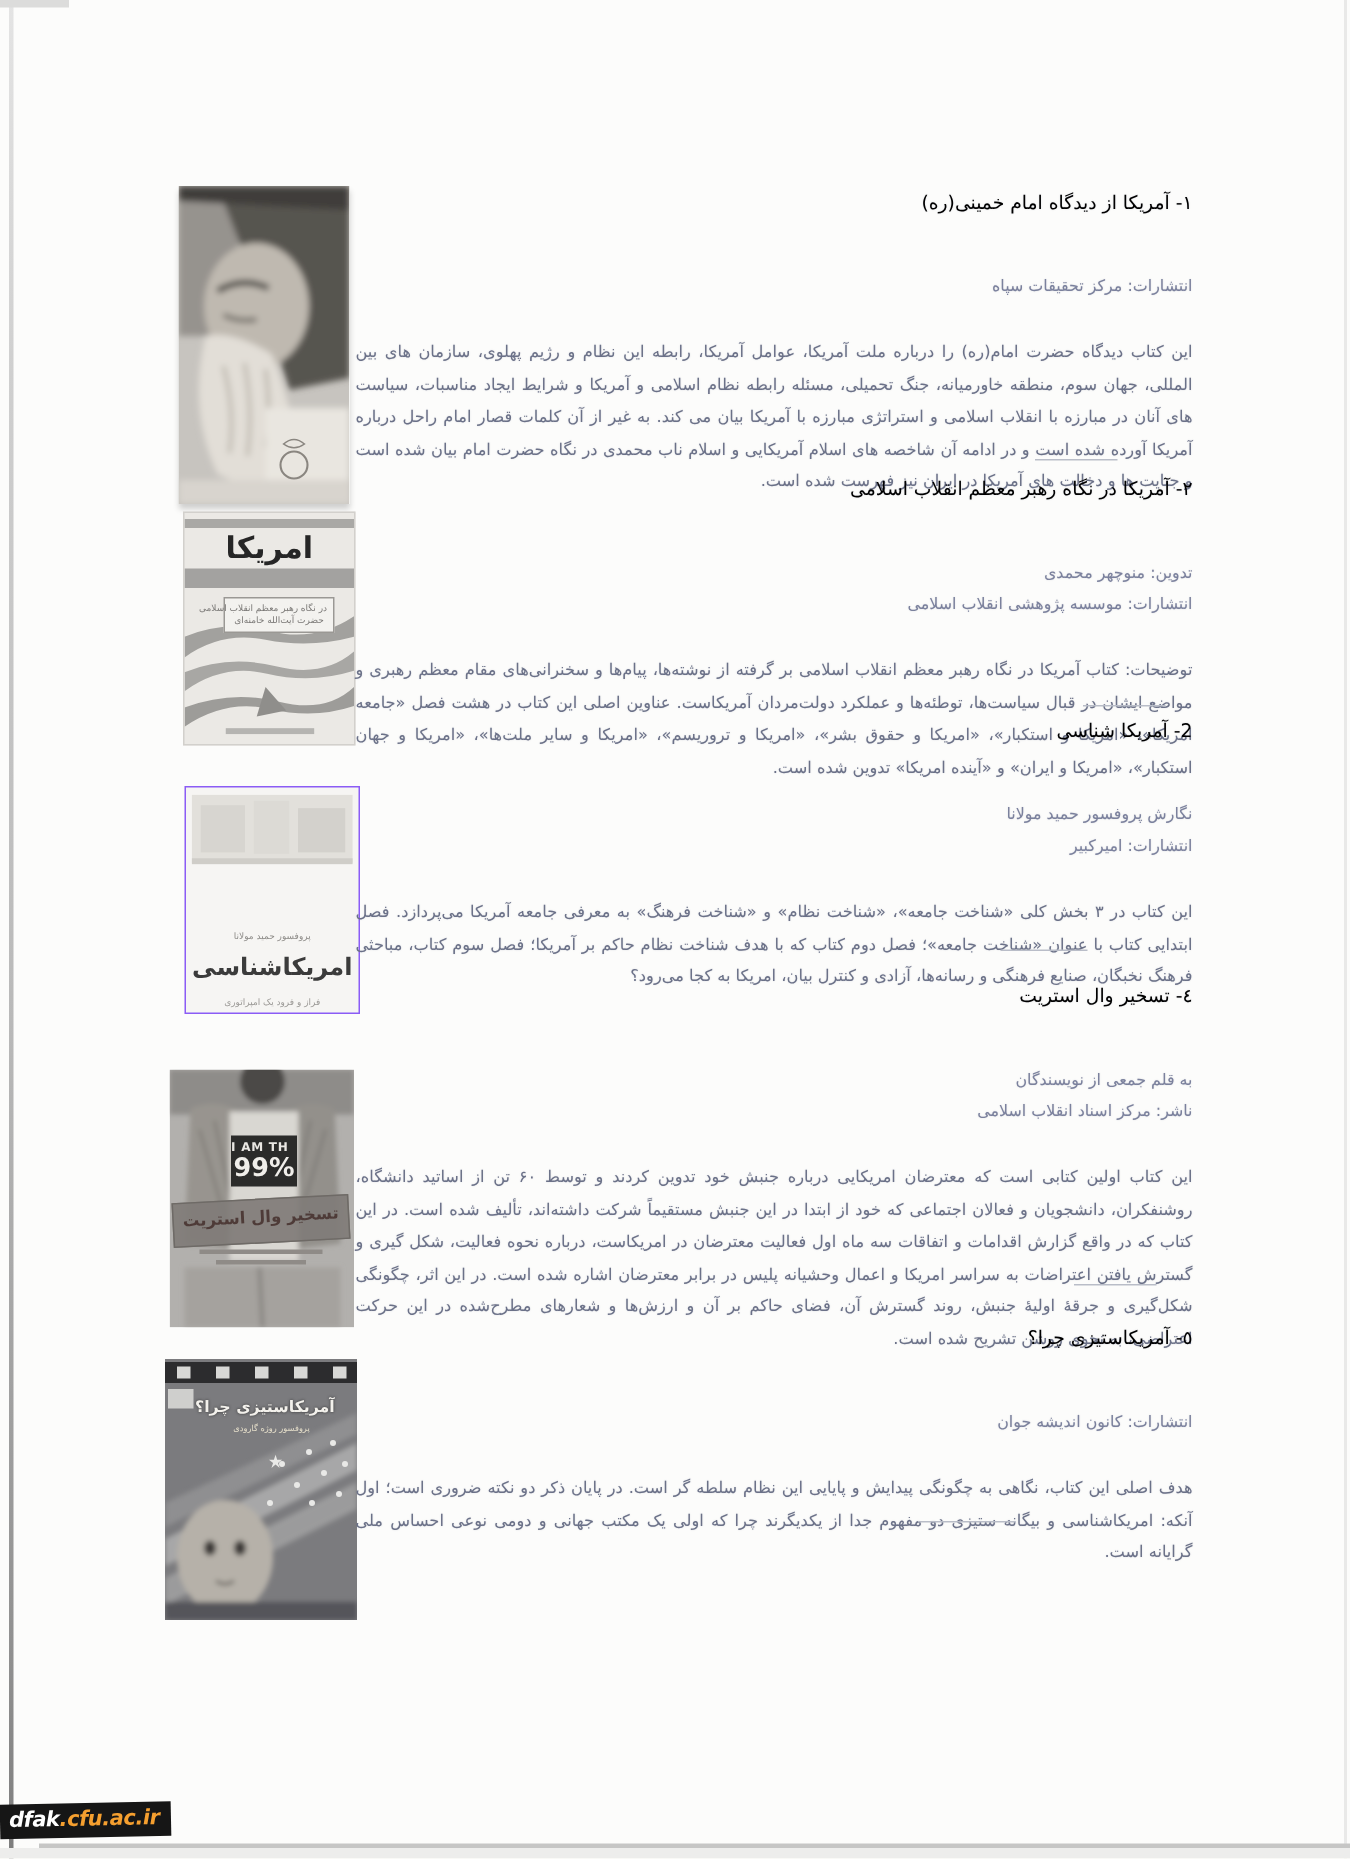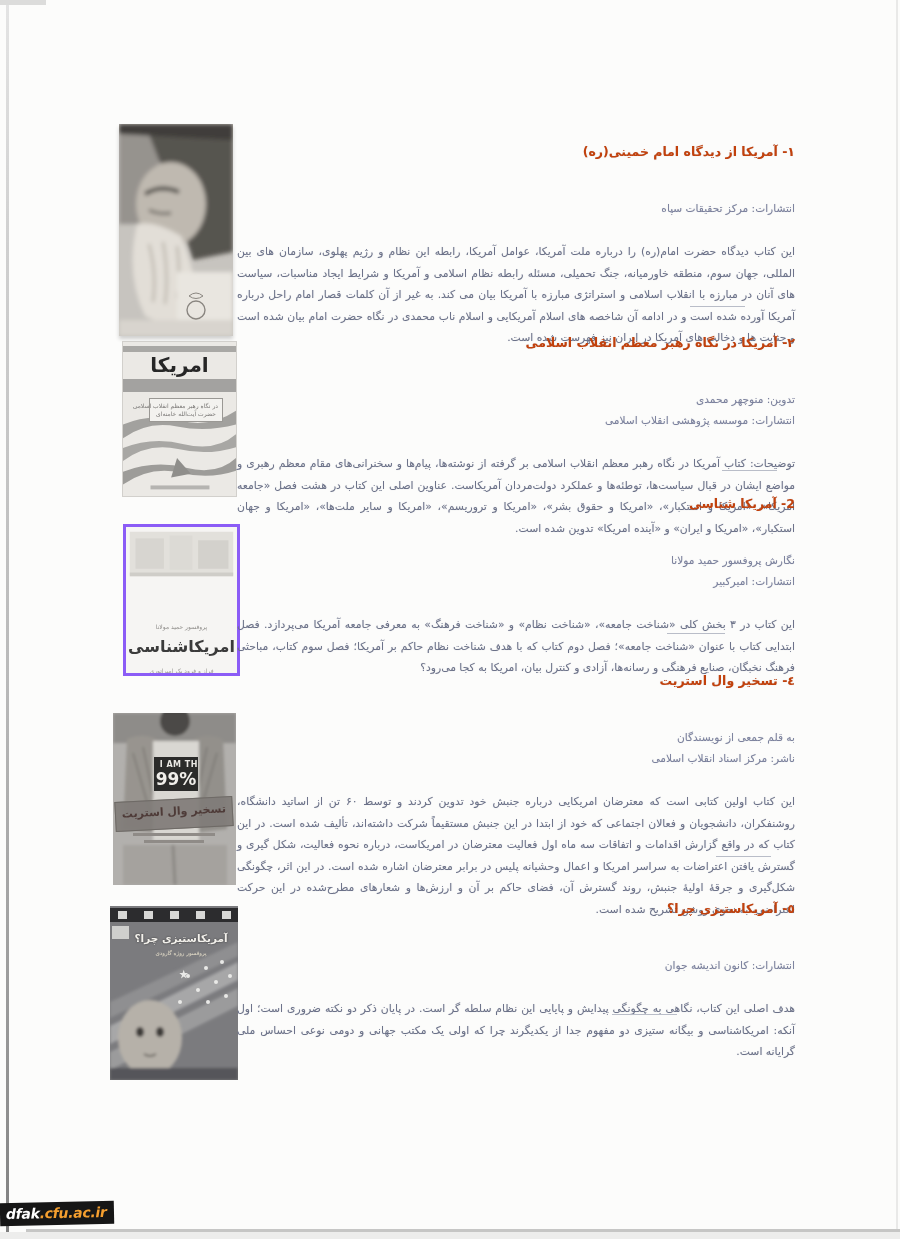--- a/index.html
+++ b/index.html
@@ -18,70 +18,70 @@
 
   
   .watermark { position:absolute; left:0px; top:1202px; background:#161616; color:#fff;
     padding:3px 8px 4px 6px; transform:rotate(-1.2deg); font-style:italic; font-weight:bold;
     font-size:14px; letter-spacing:-0.3px; }
   .watermark .suffix { color:#f59f2f; }
 
   
   .sec { position:absolute; left:237px; width:558px; direction:rtl;
     text-shadow:0 0 1px rgba(110,116,140,.30); }
-  .sec-title { font-size:12.5px; font-weight:bold; color:#c2410c; margin:17px 0 38px 0; line-height:16px; }
+  .sec-title { font-size:12.5px; font-weight:normal; color:#000000; margin:0 0 38px 0; line-height:16px; }
   .byline { font-size:10.6px; color:#7b819d; line-height:21px; }
   .para { font-size:10.8px; color:#6b7188; line-height:21.5px; text-align:justify; margin-top:22px; }
   #sec1 { top:127px; }
   #sec2 { top:318px; }
   #sec3 { top:479px; }
   #sec4 { top:656px; }
   #sec5 { top:884px; }
 
   .divider { position:absolute; height:1px; background:#b9bdc8; }
   #div1 { top:306px; left:690px; width:55px; }
   #div2 { top:470px; left:722px; width:55px; }
   #div3 { top:633px; left:667px; width:58px; }
   #div4 { top:856px; left:716px; width:55px; }
   #div5 { top:1014px; left:612px; width:65px; }
 
   
   .cover { position:absolute; overflow:hidden; }
   .cover svg { position:absolute; inset:0; }
   #cover1 { left:119px; top:124px; width:114px; height:212px; box-shadow:0 3px 4px rgba(0,0,0,.18); }
   #cover2 { left:122px; top:341px; width:115px; height:156px; background:#ebe9e5; border:1px solid #d2d0cc; }
-  #cover3 { left:123px; top:524px; width:117px; height:152px; background:#f6f5f3; border:3px solid #8b5cf6; }
+  #cover3 { left:123px; top:524px; width:117px; height:152px; background:#f6f5f3; border:1px solid #8b5cf6; }
   #cover4 { left:113px; top:713px; width:123px; height:172px; }
   #cover5 { left:110px; top:906px; width:128px; height:174px; background:#76767a; }
 
   .c2-title { position:absolute; top:11px; left:0; right:0; text-align:center; font-weight:bold;
     font-size:20px; color:#262626; direction:rtl; letter-spacing:1px; }
   .c2-band1 { position:absolute; top:4px; left:0; right:0; height:6px; background:#a9a8a5; }
   .c2-band2 { position:absolute; top:37px; left:0; right:0; height:13px; background:#a3a2a0; }
   .c2-box { position:absolute; top:56px; left:26px; width:74px; padding:3px 4px; border:1px solid #9a9894;
     background:#f3f2ef; direction:rtl; text-align:center; }
   .c2-box div { font-size:6px; color:#7a7876; line-height:8px; white-space:nowrap; }
 
   .c3-author { position:absolute; top:96px; left:0; right:0; text-align:center; font-size:6px; color:#8d8b88; direction:rtl; }
   .c3-title { position:absolute; top:110px; left:0; right:0; text-align:center; font-size:16px;
     font-weight:bold; color:#3b3b3b; direction:rtl; }
   .c3-sub { position:absolute; top:140px; left:0; right:0; text-align:center; font-size:6px; color:#9b9996; direction:rtl; }
 
-  .c4-tee1 { position:absolute; top:47px; left:41px; width:44px; text-align:right; font-size:8px;
+  .c4-tee1 { position:absolute; top:47px; left:41px; width:44px; text-align:left; font-size:8px;
     font-weight:bold; color:#e9e7e3; letter-spacing:.5px; }
   .c4-tee2 { position:absolute; top:56px; left:41px; width:44px; text-align:center; font-size:17px;
     font-weight:bold; color:#f0eeea; }
   .c4-band { position:absolute; top:86px; left:2px; width:118px; height:30px; background:rgba(128,124,120,.93);
     transform:rotate(-3deg); border:1px solid #6e6a66; }
   .c4-band-text { position:absolute; top:5px; left:0; right:0; text-align:center; font-size:11px;
     font-weight:bold; color:#4e3b38; direction:rtl; }
   .c4-cap1, .c4-cap2 { position:absolute; left:20px; width:82px; height:3px; background:#8f8b87; }
   .c4-cap1 { top:120px; } .c4-cap2 { top:127px; width:60px; left:31px; }
 
-  .c5-title { position:absolute; top:26px; left:20px; right:6px; text-align:center; font-size:10.5px;
+  .c5-title { position:absolute; top:26px; left:20px; right:6px; text-align:left; font-size:10.5px;
     font-weight:bold; color:#f3f1ec; direction:rtl; text-shadow:0 0 2px #333; }
   .c5-author { position:absolute; top:44px; left:20px; right:6px; text-align:center; font-size:5.5px;
     color:#e4ddc9; direction:rtl; }
 </style>
 </head>
 <body>
 
 <div class="page">
 
   <div class="edge-left"></div>

